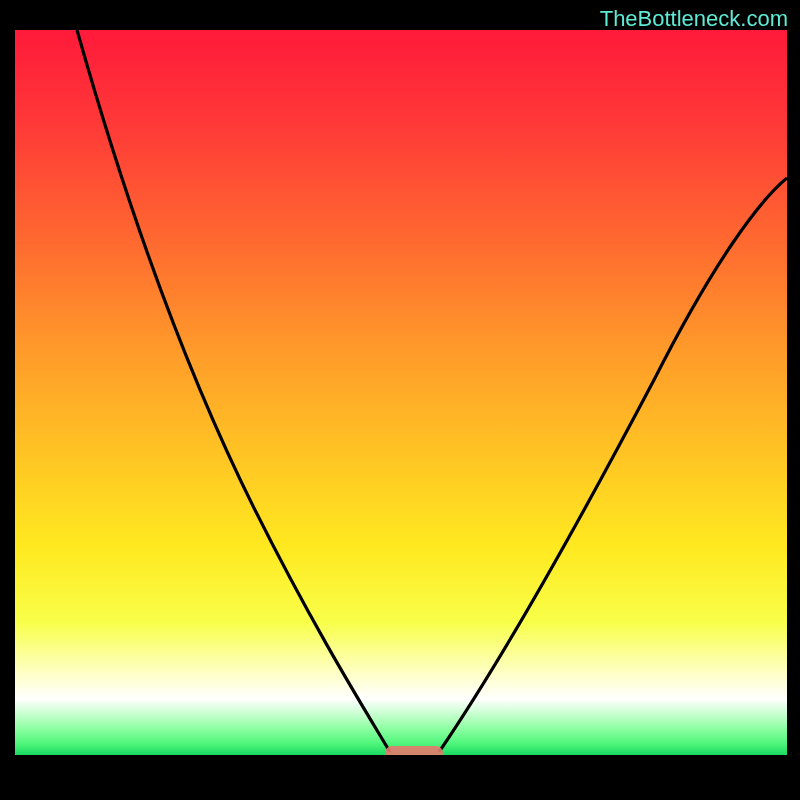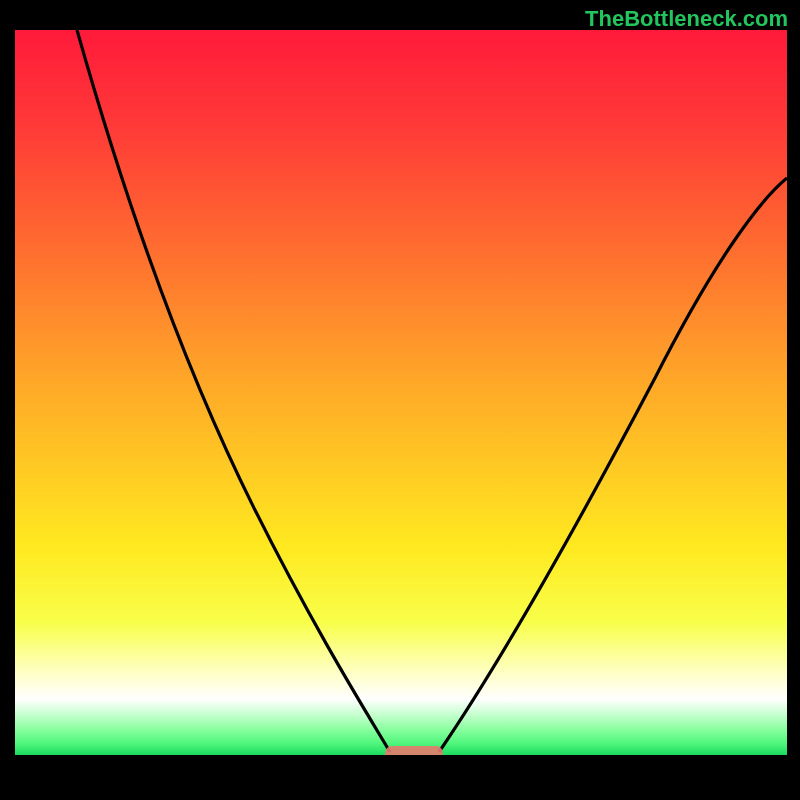--- a/index.html
+++ b/index.html
@@ -8,23 +8,23 @@
     width: 800px;
     height: 800px;
     background: #000;
     font-family: Arial, sans-serif;
     position: relative;
   }
   .watermark {
     position: absolute;
     top: 6px;
     right: 12px;
-    color: #22c55e;
+    color: #5eead4;
     font-size: 22px;
-    font-weight: 700;
+    font-weight: 400;
     z-index: 10;
   }
   .chart-frame {
     position: absolute;
     top: 30px;
     left: 15px;
     width: 772px;
     height: 760px;
     background: #000;
   }

